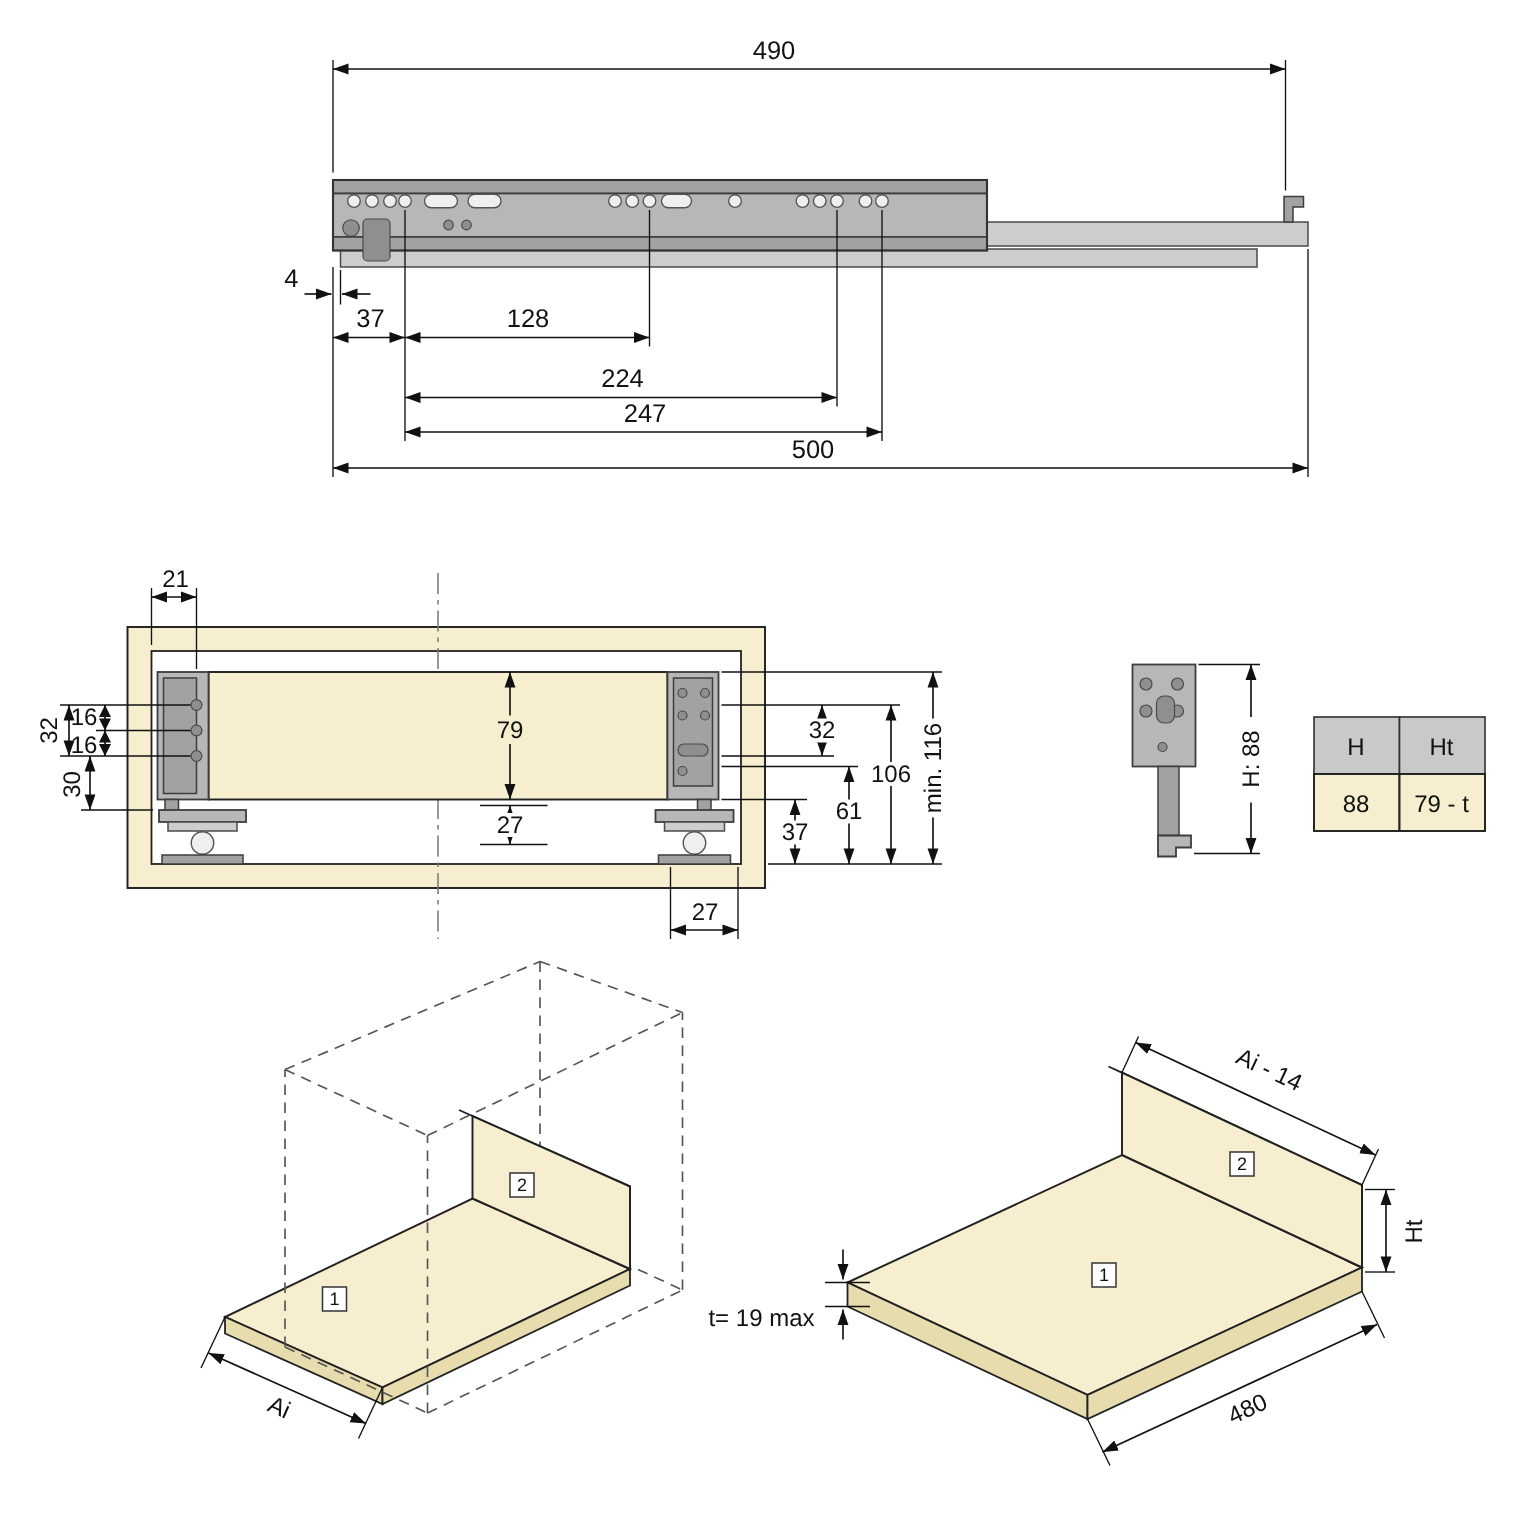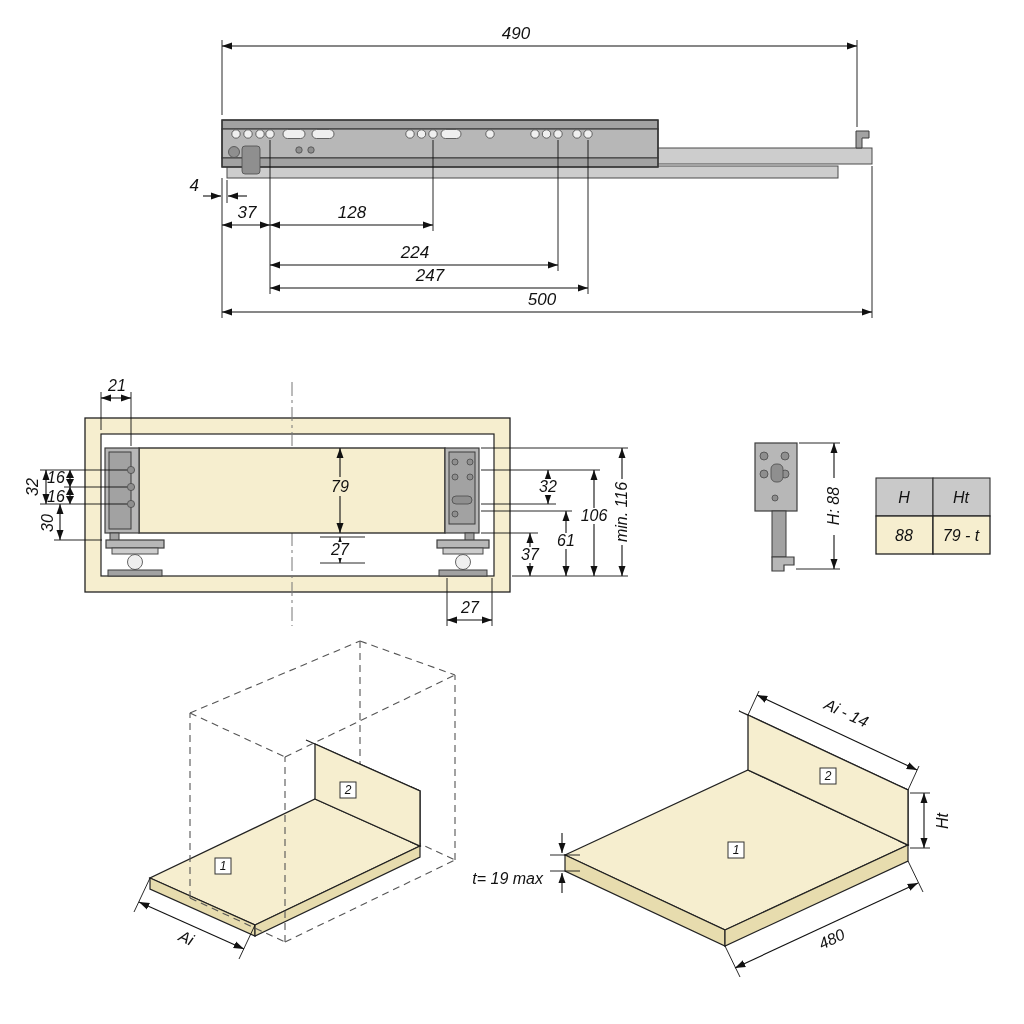--- a/index.html
+++ b/index.html
@@ -1,16 +1,16 @@
 <!DOCTYPE html>
 <html style="--wood: #f6eecf; --metal: #b7b7b7; --line: #111111;"><head>
 <meta charset="utf-8">
 <style>
   html,body{margin:0;padding:0;background:#fff;}
-  .page{width:1024px;height:1024px;background:#fff;position:relative;overflow:hidden;font-style:italic;}
+  .page{width:1024px;height:1024px;background:#fff;position:relative;overflow:hidden;}
   svg{font-family:"Liberation Sans","DejaVu Sans",sans-serif;}
   .dim-text{font-size:16px;fill:#111;text-anchor:middle;}
   .dim-text-lg{font-size:17px;fill:#111;text-anchor:middle;}
   .dim-line{stroke:#111;stroke-width:1.1;fill:none;}
   .ext-line{stroke:#111;stroke-width:0.9;fill:none;}
   .metal{fill:var(--metal,#b7b7b7);stroke:#3d3d3d;stroke-width:1.2;}
   .metal2{fill:#a2a2a2;stroke:#3d3d3d;stroke-width:1;}
   .metal3{fill:#cdcdcd;stroke:#4a4a4a;stroke-width:1;}
   .wood{fill:var(--wood,#f6eecf);stroke:#222;stroke-width:1.3;}
   .wood2{fill:#e7dcae;stroke:#222;stroke-width:1.2;}

